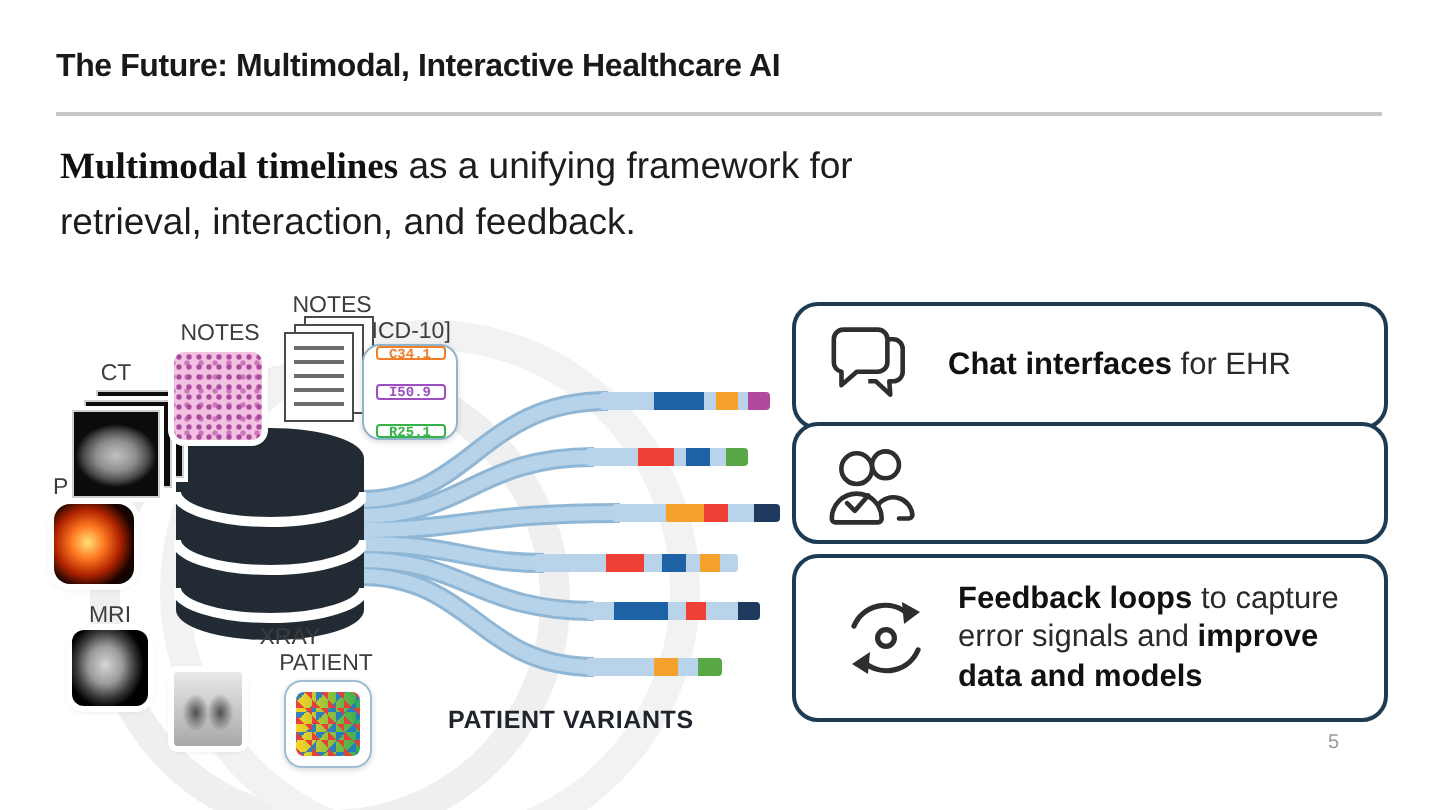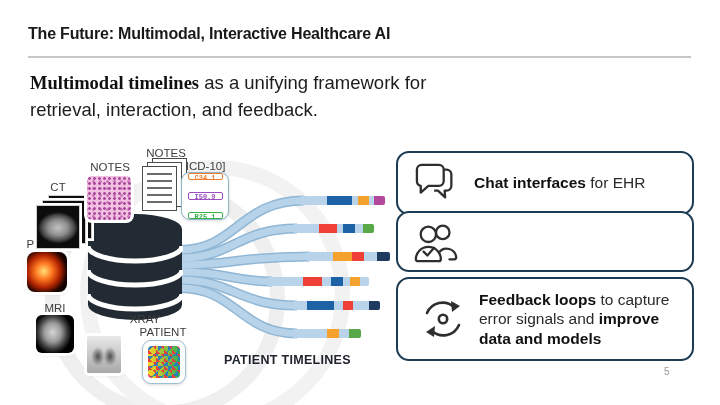--- a/index.html
+++ b/index.html
@@ -236,21 +236,21 @@
       <span style="width: 11px; background: rgb(30, 58, 95);"></span>
     </div>
     <div class="tl-row" style="left: 293px; top: 329px;">
       <span style="width: 34px; background: rgb(185, 212, 234);"></span>
       <span style="width: 12px; background: rgb(244, 162, 45);"></span>
       <span style="width: 10px; background: rgb(185, 212, 234);"></span>
       <span style="width: 12px; background: rgb(88, 168, 71);"></span>
     </div>
   </div>
 
-<div class="timelines-label">PATIENT TIMELINES</div>
+<div class="timelines-label">PATIENT VARIANTS</div>
 
 <div class="card card-1">
   <span class="card-icon">
     <svg width="48" height="44" viewBox="0 0 50 46" fill="none" stroke="#2e2e2e" stroke-width="2.4" stroke-linejoin="round">
       <path d="M18,9 h17 a5,5 0 0 1 5,5 v12 a5,5 0 0 1 -5,5 h-2 l0.5,7 -7.5,-7 h-4"></path>
       <path d="M9,4 h18 a5,5 0 0 1 5,5 v12 a5,5 0 0 1 -5,5 H16 l-8,7 v-7 h0 a5,5 0 0 1 -4,-5 V9 a5,5 0 0 1 5,-5 z" fill="#ffffff"></path>
     </svg>
   </span>
   <span class="card-text"><b>Chat interfaces</b><span> for EHR</span></span>
 </div>

